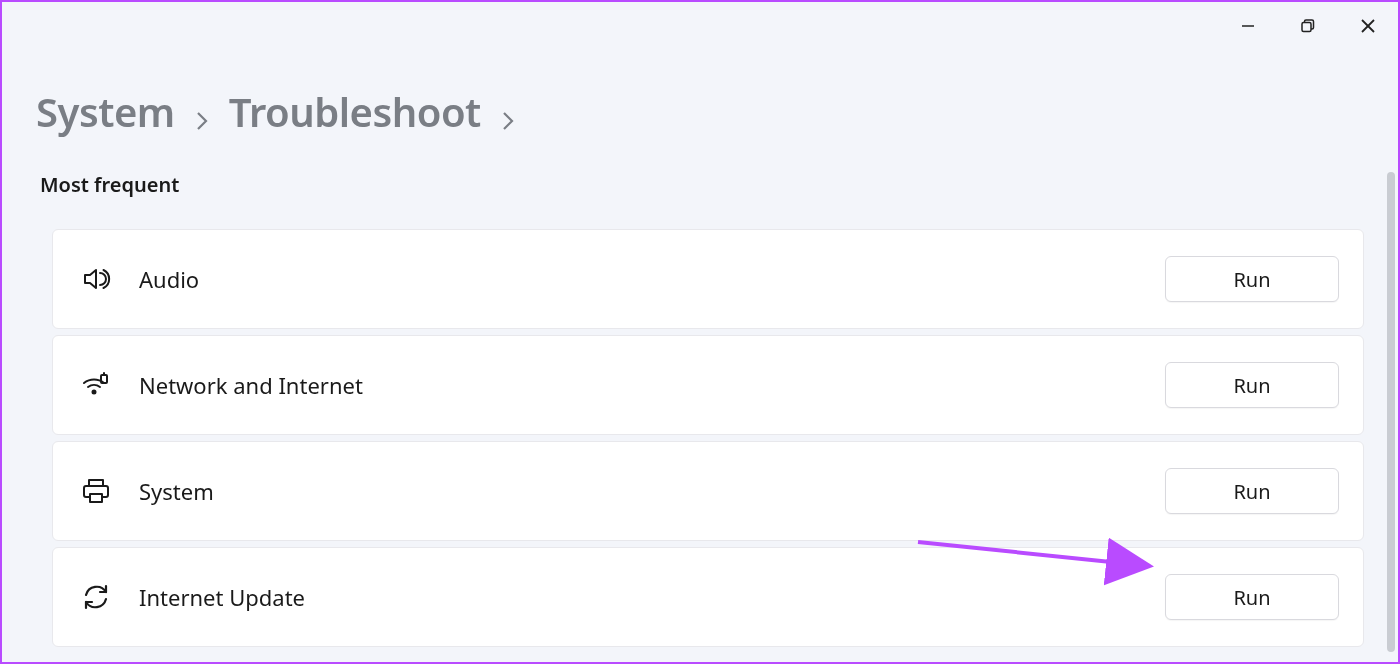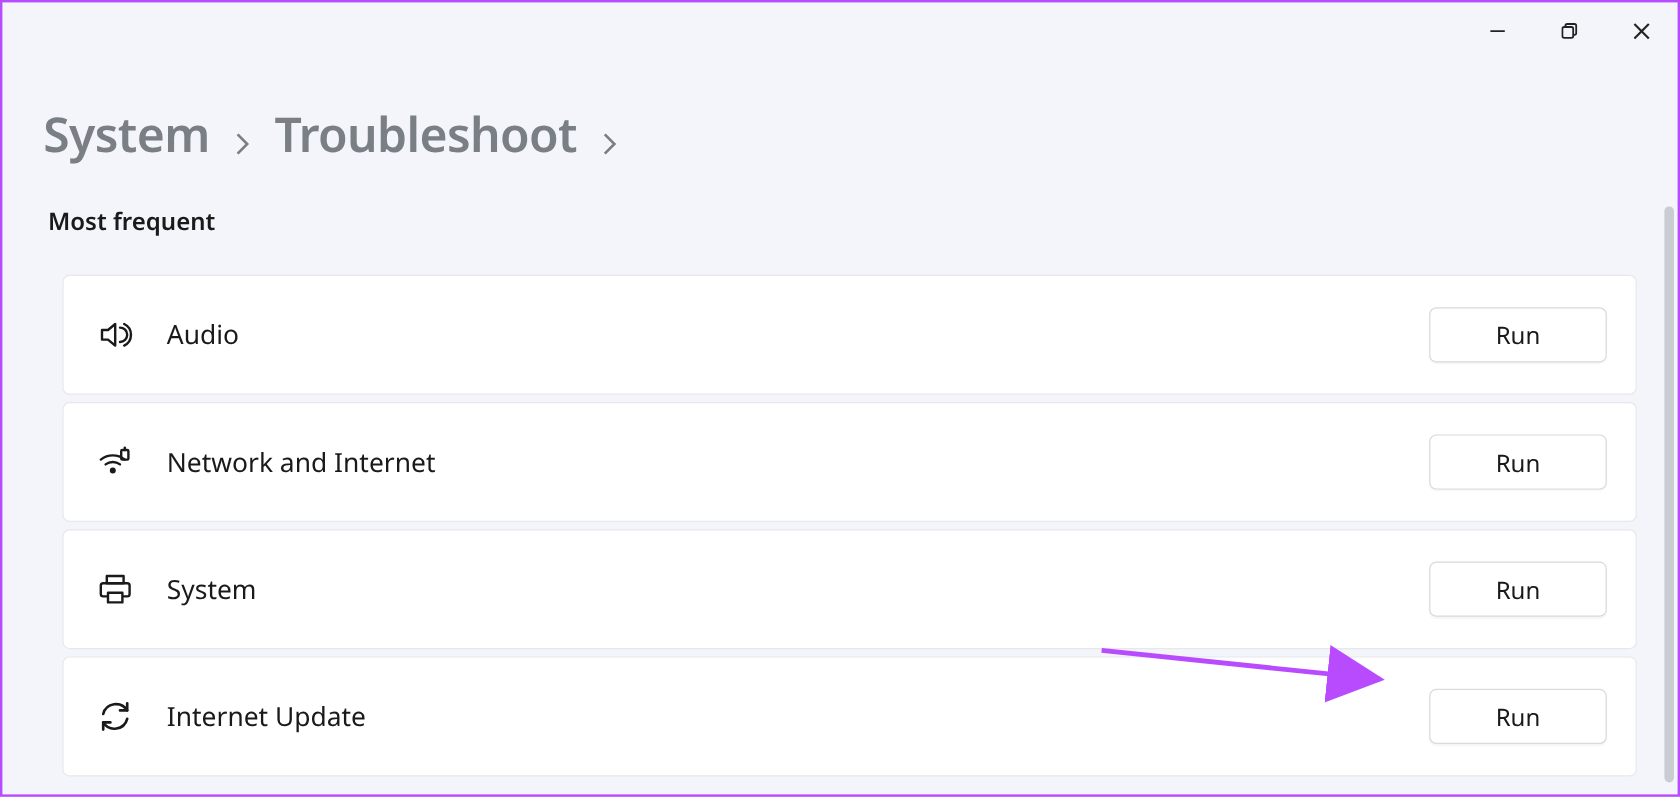--- a/index.html
+++ b/index.html
@@ -70,21 +70,21 @@
   .card-label {
     font-size: 22px;
     color: #1a1a1a;
     margin-left: 26px;
     flex: 1;
   }
   .run-btn {
     background: #fff;
     border: 1px solid #d9d9de;
     border-radius: 6px;
-    width: 148px;
+    width: 174px;
     height: 46px;
     font-size: 20px;
     color: #1a1a1a;
     font-family: inherit;
     cursor: pointer;
     box-shadow: 0 1px 1px rgba(0,0,0,0.04);
   }
   .arrow-annotation {
     position: absolute;
     pointer-events: none;

